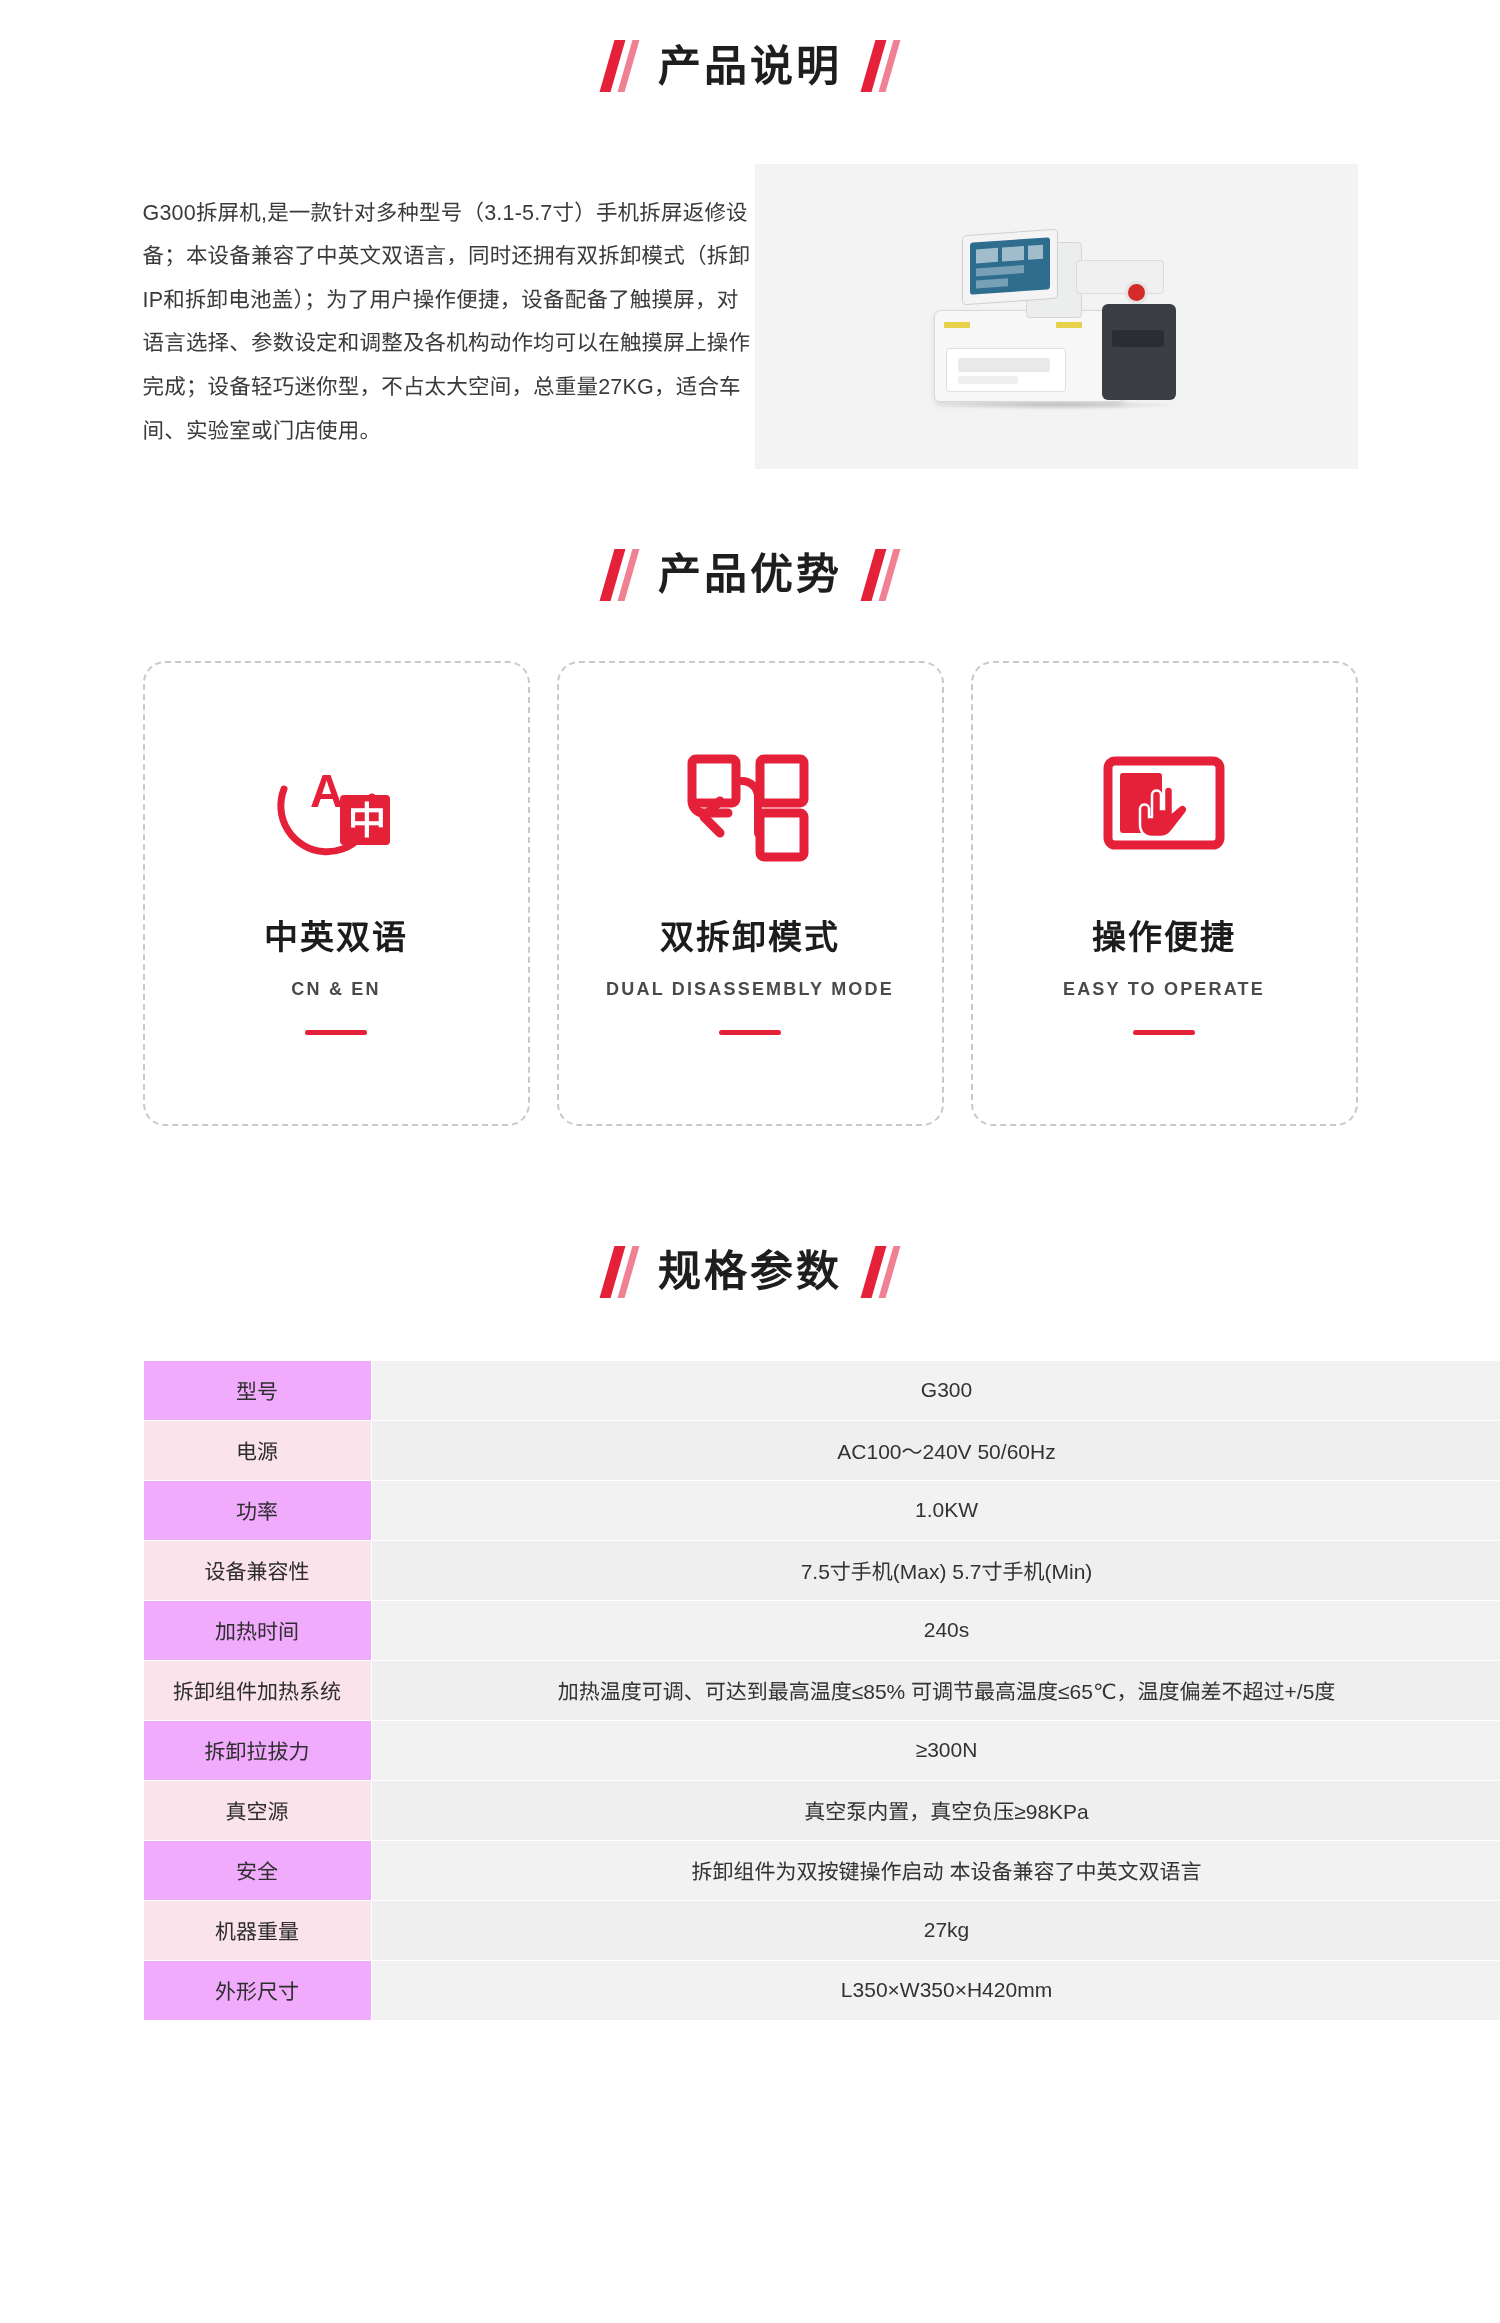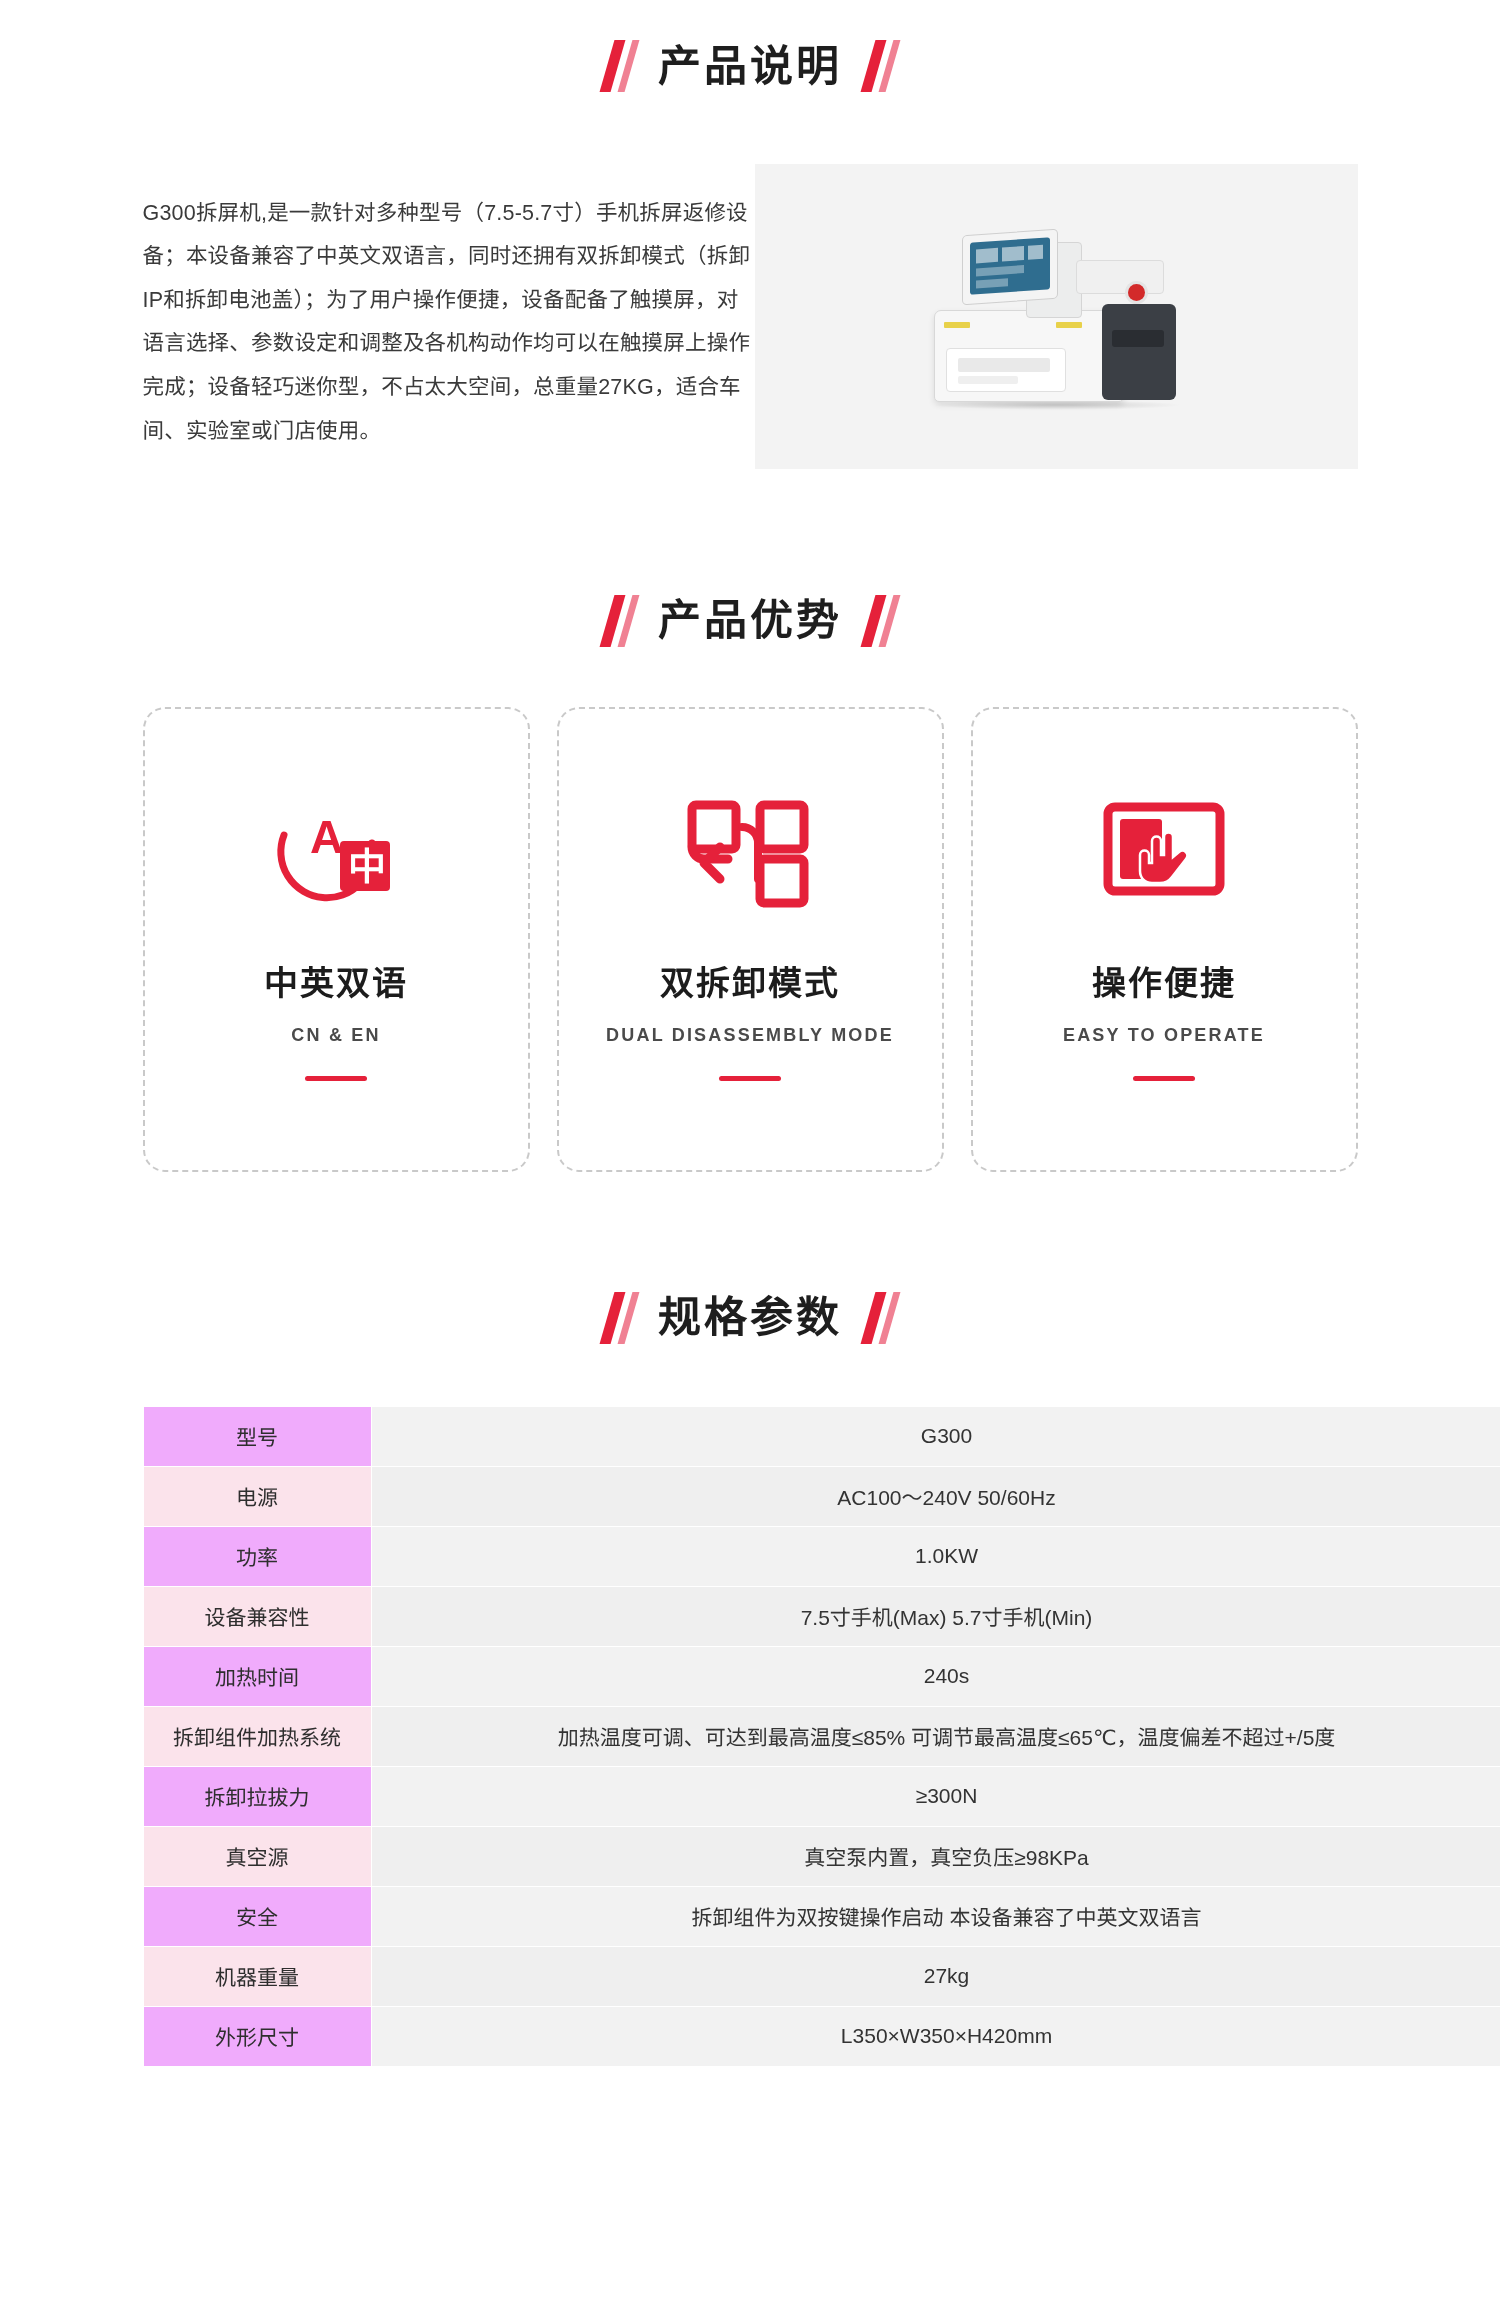--- a/index.html
+++ b/index.html
@@ -217,21 +217,21 @@
   .m-shadow {
     position: absolute;
     left: 26px;
     top: 178px;
     width: 250px;
     height: 10px;
     background: radial-gradient(ellipse at center, rgba(0,0,0,0.16), rgba(0,0,0,0) 70%);
   }
 
   
-  .adv-heading { margin-top: 120px; }
+  .adv-heading { margin-top: 74px; }
   .adv-cards {
     display: flex;
     justify-content: center;
     gap: 27px;
     margin-top: 60px;
     padding: 0 60px;
   }
   .adv-card {
     width: 422px;
     height: 465px;
@@ -310,21 +310,21 @@
       <span class="slash thin"></span>
     </span>
     <h2>产品说明</h2>
     <span class="slash-group">
       <span class="slash"></span>
       <span class="slash thin"></span>
     </span>
   </div>
 
   <div class="intro-wrap">
-    <p class="intro-text">G300拆屏机,是一款针对多种型号（7.5-5.7寸）手机拆屏返修设备；本设备兼容了中英文双语言，同时还拥有双拆卸模式（拆卸IP和拆卸电池盖）；为了用户操作便捷，设备配备了触摸屏，对语言选择、参数设定和调整及各机构动作均可以在触摸屏上操作完成；设备轻巧迷你型，不占太大空间，总重量27KG，适合车间、实验室或门店使用。</p>
+    <p class="intro-text">G300拆屏机,是一款针对多种型号（3.1-5.7寸）手机拆屏返修设备；本设备兼容了中英文双语言，同时还拥有双拆卸模式（拆卸IP和拆卸电池盖）；为了用户操作便捷，设备配备了触摸屏，对语言选择、参数设定和调整及各机构动作均可以在触摸屏上操作完成；设备轻巧迷你型，不占太大空间，总重量27KG，适合车间、实验室或门店使用。</p>
 
     <div class="intro-image">
       <div class="machine">
         <span class="m-shadow"></span>
         <span class="m-base"></span>
         <span class="m-right-block"></span>
         <span class="m-right-handle"></span>
         <span class="m-base-front"></span>
         <span class="m-base-slot"></span>
         <span class="m-base-slot2"></span>

